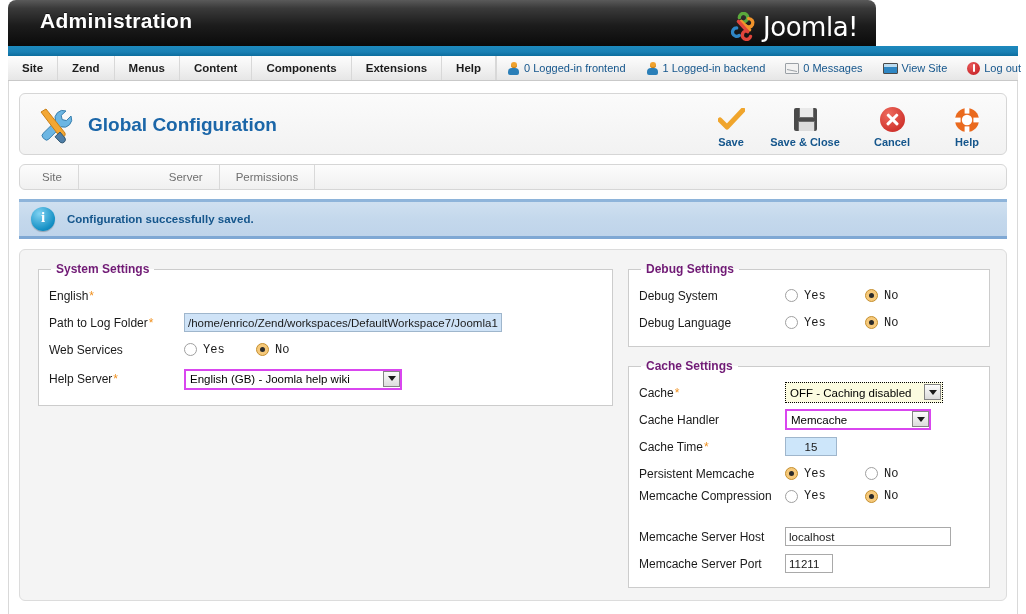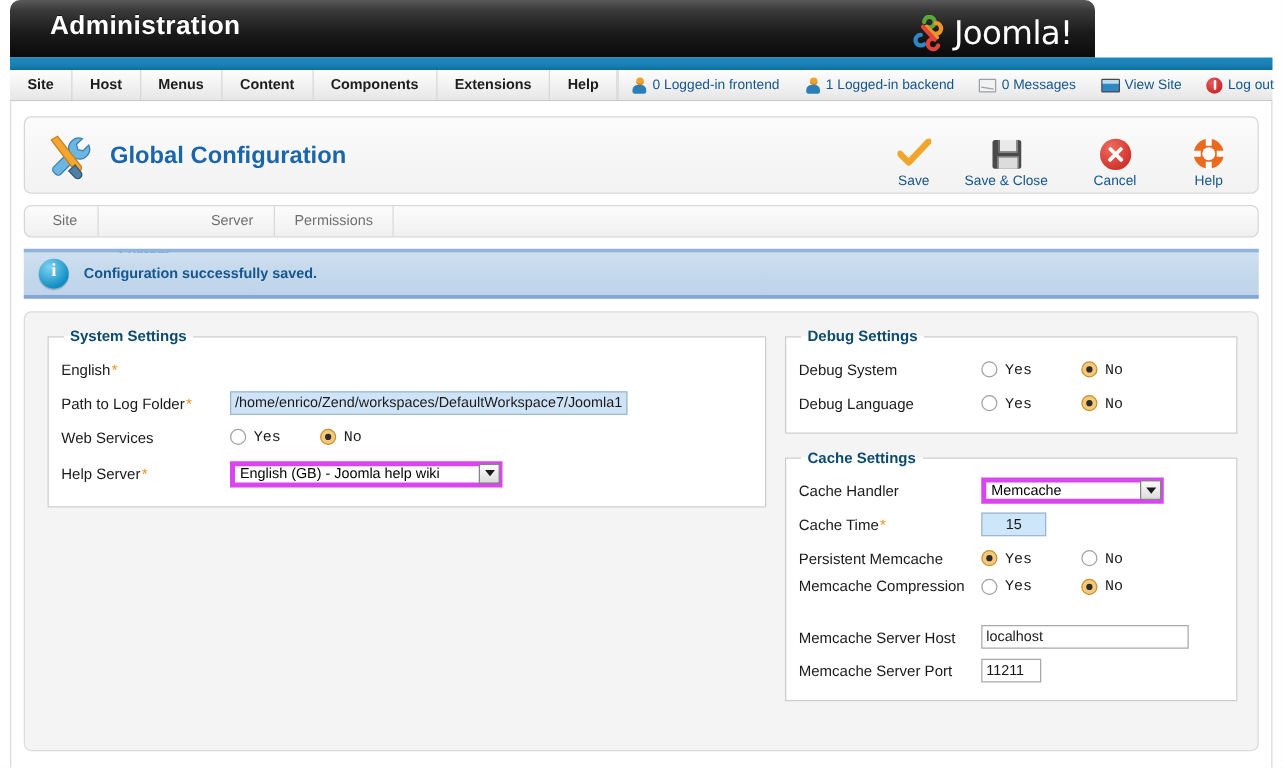--- a/index.html
+++ b/index.html
@@ -87,21 +87,21 @@
   
   .headerbox {
     position: absolute; left: 10px; top: 12px; width: 988px; height: 62px;
     background: linear-gradient(to bottom,#fbfbfb,#f2f2f2);
     border: 1px solid #d6d6d6; border-radius: 6px;
   }
   .pagetitle { position:absolute; left:12px; top:8px; display:flex; align-items:center; gap:12px; height:46px; }
   .wrenchicon { width:44px; height:42px; position:relative; }
   .title-txt { font-size:19px; font-weight:bold; color:#1b66a8; letter-spacing:0; }
 
-  .toolbar { position:absolute; right:8px; top:5px; display:flex; align-items:flex-end; height:52px; }
+  .toolbar { position:absolute; right:8px; top:5px; display:flex; align-items:center; height:52px;font-weight:bold; }
   .tbtn {
     display:flex; flex-direction:column; align-items:center; justify-content:flex-start;
     width:62px; padding-top:2px; cursor:pointer; text-decoration:none;
   }
   .tbtn.wide { width:86px; }
   .tbtn .tglyph { height:30px; display:flex; align-items:center; justify-content:center; }
   .tbtn .tlabel { font-size:11px; color:#15568c; margin-top:1px; }
   .tsep { width:1px; background:#d5d5d5; margin:4px 6px; }
 
   .chk-svg { width:27px; height:24px; }
@@ -147,39 +147,39 @@
     background:#f4f4f4; border:1px solid #dcdcdc; border-radius:6px;
   }
   .colL { position:absolute; left:18px; top:12px; width:575px; }
   .colR { position:absolute; left:608px; top:12px; width:362px; }
 
   fieldset.fs {
     border:1px solid #ccc; background:#ffffff;
     margin:0 0 12px 0; padding:6px 10px 10px 10px;
   }
   fieldset.fs > legend {
-    font-size:12px; font-weight:bold; color:#0c4a6e; padding:0 5px; margin-left:2px;
+    font-size:12px; font-weight:bold; color:#701a75; padding:0 5px; margin-left:2px;
   }
 
   .frow { display:flex; align-items:center; min-height:27px; }
   .frow.tall { min-height:34px; align-items:flex-start; }
   .flabel { font-size:12px; color:#1a1a1a; }
   .req { color:#f0901e; font-size:12px; margin-left:1px; vertical-align:top; }
 
   input.txt {
     font-family:"Liberation Sans",sans-serif; font-size:11.5px; color:#1a1a1a;
     border:1px solid #9fb6cc; background:#d6e7f7; height:19px; padding:1px 3px;
   }
   input.txt.blue { background:#cfe3f7; }
   input.txt.plain { background:#ffffff; border:1px solid #a9a9a9; }
   input.txt.lightblue { background:#cde6fa; border:1px solid #9fb6cc;text-align:center; }
 
   select.sel {
     font-family:"Liberation Sans",sans-serif; font-size:11.5px;
-    height:21px; border:4px solid #d946ef; background:#ffffff;
+    height:21px; border:2px solid #d946ef; background:#ffffff;
     -webkit-appearance:none; appearance:none; padding:0 22px 0 4px;
   }
   .selwrap { position:relative; display:inline-block; }
   .selwrap .arrowbox {
     position:absolute; right:2px; top:2px; width:17px; height:16px;
     background:linear-gradient(to bottom,#fbfbfb,#dcdcdc);
     border:1px solid #848484; pointer-events:none;
     display:flex; align-items:center; justify-content:center;
   }
   .selwrap .arrowbox:after{
@@ -218,21 +218,21 @@
         <path d="M23 26 a4.5 4.5 0 1 1 -4.3 -5.8" fill="none" stroke="#e0453b" stroke-width="3.6" stroke-linecap="round"></path>
       </svg>
       <span class="jtext">Joomla!</span>
     </div>
   </div>
 
   <div class="bluestripe"></div>
 
   <div class="menubar">
     <div class="mitem">Site</div>
-    <div class="mitem">Host</div>
+    <div class="mitem">Zend</div>
     <div class="mitem">Menus</div>
     <div class="mitem">Content</div>
     <div class="mitem">Components</div>
     <div class="mitem">Extensions</div>
     <div class="mitem">Help</div>
     <div class="mspacer"></div>
     <div class="minfo">
       <span class="ico ico-user"></span>
       <span>0 Logged-in frontend</span>
     </div>
@@ -401,20 +401,31 @@
                 <span class="dot"></span>
                 <span class="rlab">No</span>
               </span>
             </span>
           </div>
         </fieldset>
 
         <fieldset class="fs">
           <legend>Cache Settings</legend>
 
+          <div class="frow">
+            <span class="flabel" style="width:146px;">
+              <span>Cache</span><span class="req">*</span>
+            </span>
+            <span class="selwrap focused">
+              <select class="sel" style="width:158px;">
+                <option>OFF - Caching disabled</option>
+              </select>
+              <span class="arrowbox"></span>
+            </span>
+          </div>
 
           <div class="frow">
             <span class="flabel" style="width:146px;">
               <span>Cache Handler</span>
             </span>
             <span class="selwrap">
               <select class="sel" style="width:146px;">
                 <option>Memcache</option>
               </select>
               <span class="arrowbox"></span>

